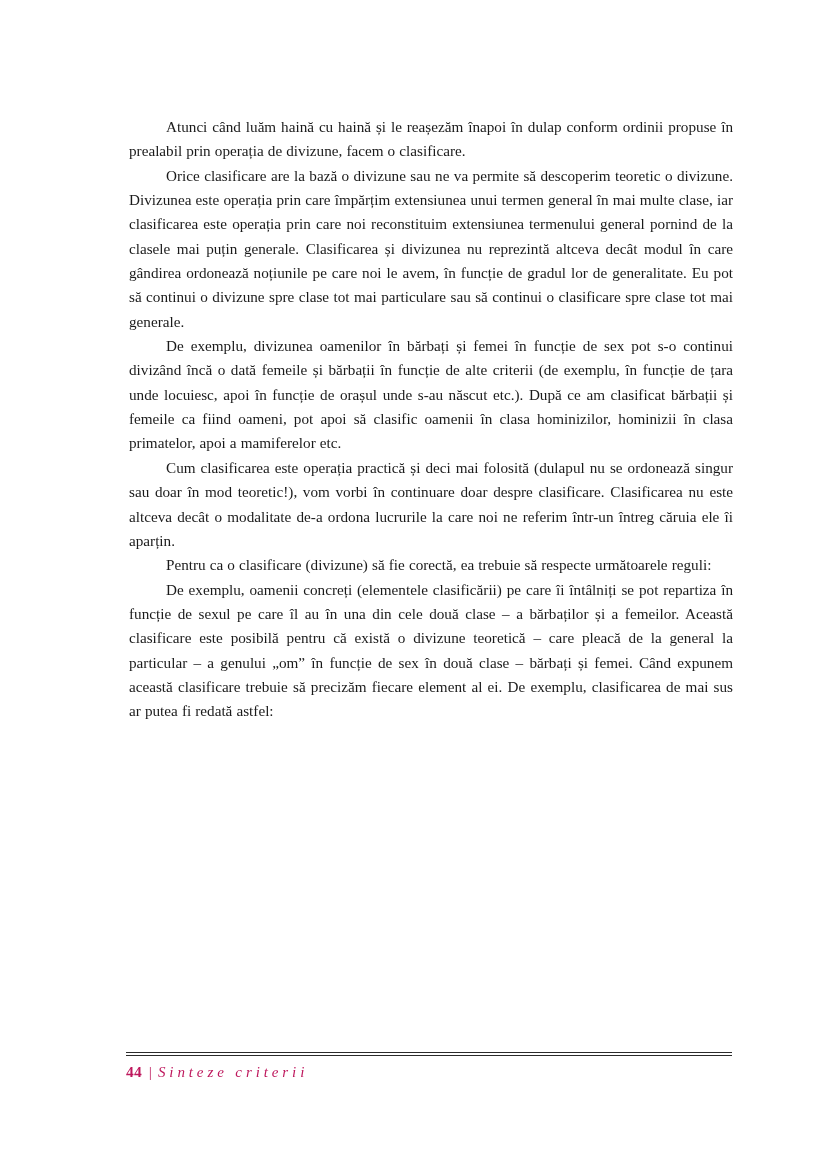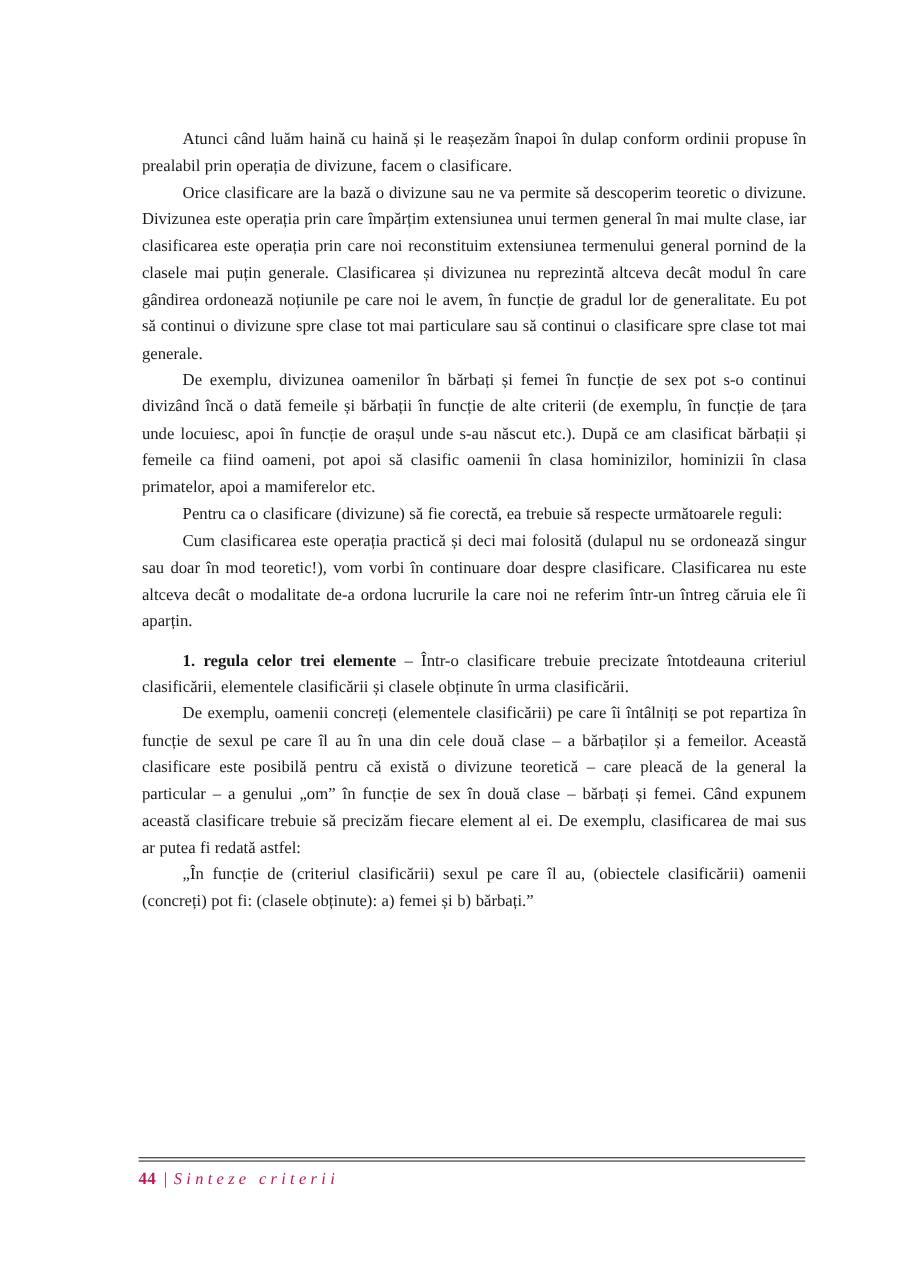--- a/index.html
+++ b/index.html
@@ -98,29 +98,27 @@
 <div class="page">
 
   <div class="content">
 
     <p class="para">Atunci când luăm haină cu haină și le reașezăm înapoi în dulap conform ordinii propuse în prealabil prin operația de divizune, facem o clasificare.</p>
 
     <p class="para">Orice clasificare are la bază o divizune sau ne va permite să descoperim teoretic o divizune. Divizunea este operația prin care împărțim extensiunea unui termen general în mai multe clase, iar clasificarea este operația prin care noi reconstituim extensiunea termenului general pornind de la clasele mai puțin generale. Clasificarea și divizunea nu reprezintă altceva decât modul în care gândirea ordonează noțiunile pe care noi le avem, în funcție de gradul lor de generalitate. Eu pot să continui o divizune spre clase tot mai particulare sau să continui o clasificare spre clase tot mai generale.</p>
 
     <p class="para">De exemplu, divizunea oamenilor în bărbați și femei în funcție de sex pot s-o continui divizând încă o dată femeile și bărbații în funcție de alte criterii (de exemplu, în funcție de țara unde locuiesc, apoi în funcție de orașul unde s-au născut etc.). După ce am clasificat bărbații și femeile ca fiind oameni, pot apoi să clasific oamenii în clasa hominizilor, hominizii în clasa primatelor, apoi a mamiferelor etc.</p>
 
+    <p class="para">Cum clasificarea este operația practică și deci mai folosită (dulapul nu se ordonează singur sau doar în mod teoretic!), vom vorbi în continuare doar despre clasificare. Clasificarea nu este altceva decât o modalitate de-a ordona lucrurile la care noi ne referim într-un întreg căruia ele îi aparțin.</p>
+
     <p class="para">Pentru ca o clasificare (divizune) să fie corectă, ea trebuie să respecte următoarele reguli:</p>
 
-    <p class="para">Cum clasificarea este operația practică și deci mai folosită (dulapul nu se ordonează singur sau doar în mod teoretic!), vom vorbi în continuare doar despre clasificare. Clasificarea nu este altceva decât o modalitate de-a ordona lucrurile la care noi ne referim într-un întreg căruia ele îi aparțin.</p>
-
-    <p class="para rule-para"><span class="lead">1. regula celor trei elemente</span><span> – Într-o clasificare trebuie precizate întotdeauna criteriul clasificării, elementele clasificării și clasele obținute în urma clasificării.</span></p>
 
     <p class="para">De exemplu, oamenii concreți (elementele clasificării) pe care îi întâlniți se pot repartiza în funcție de sexul pe care îl au în una din cele două clase – a bărbaților și a femeilor. Această clasificare este posibilă pentru că există o divizune teoretică – care pleacă de la general la particular – a genului „om” în funcție de sex în două clase – bărbați și femei. Când expunem această clasificare trebuie să precizăm fiecare element al ei. De exemplu, clasificarea de mai sus ar putea fi redată astfel:</p>
 
-    <p class="para">„În funcție de (criteriul clasificării) sexul pe care îl au, (obiectele clasificării) oamenii (concreți) pot fi: (clasele obținute): a) femei și b) bărbați.”</p>
 
   </div>
 
   <div class="footer">
     <div class="footer-rule"></div>
     <div class="footer-line">
       <span class="footer-pageno">44</span>
       <span class="footer-sep">|</span>
       <span class="footer-title">Sinteze criterii</span>
     </div>

